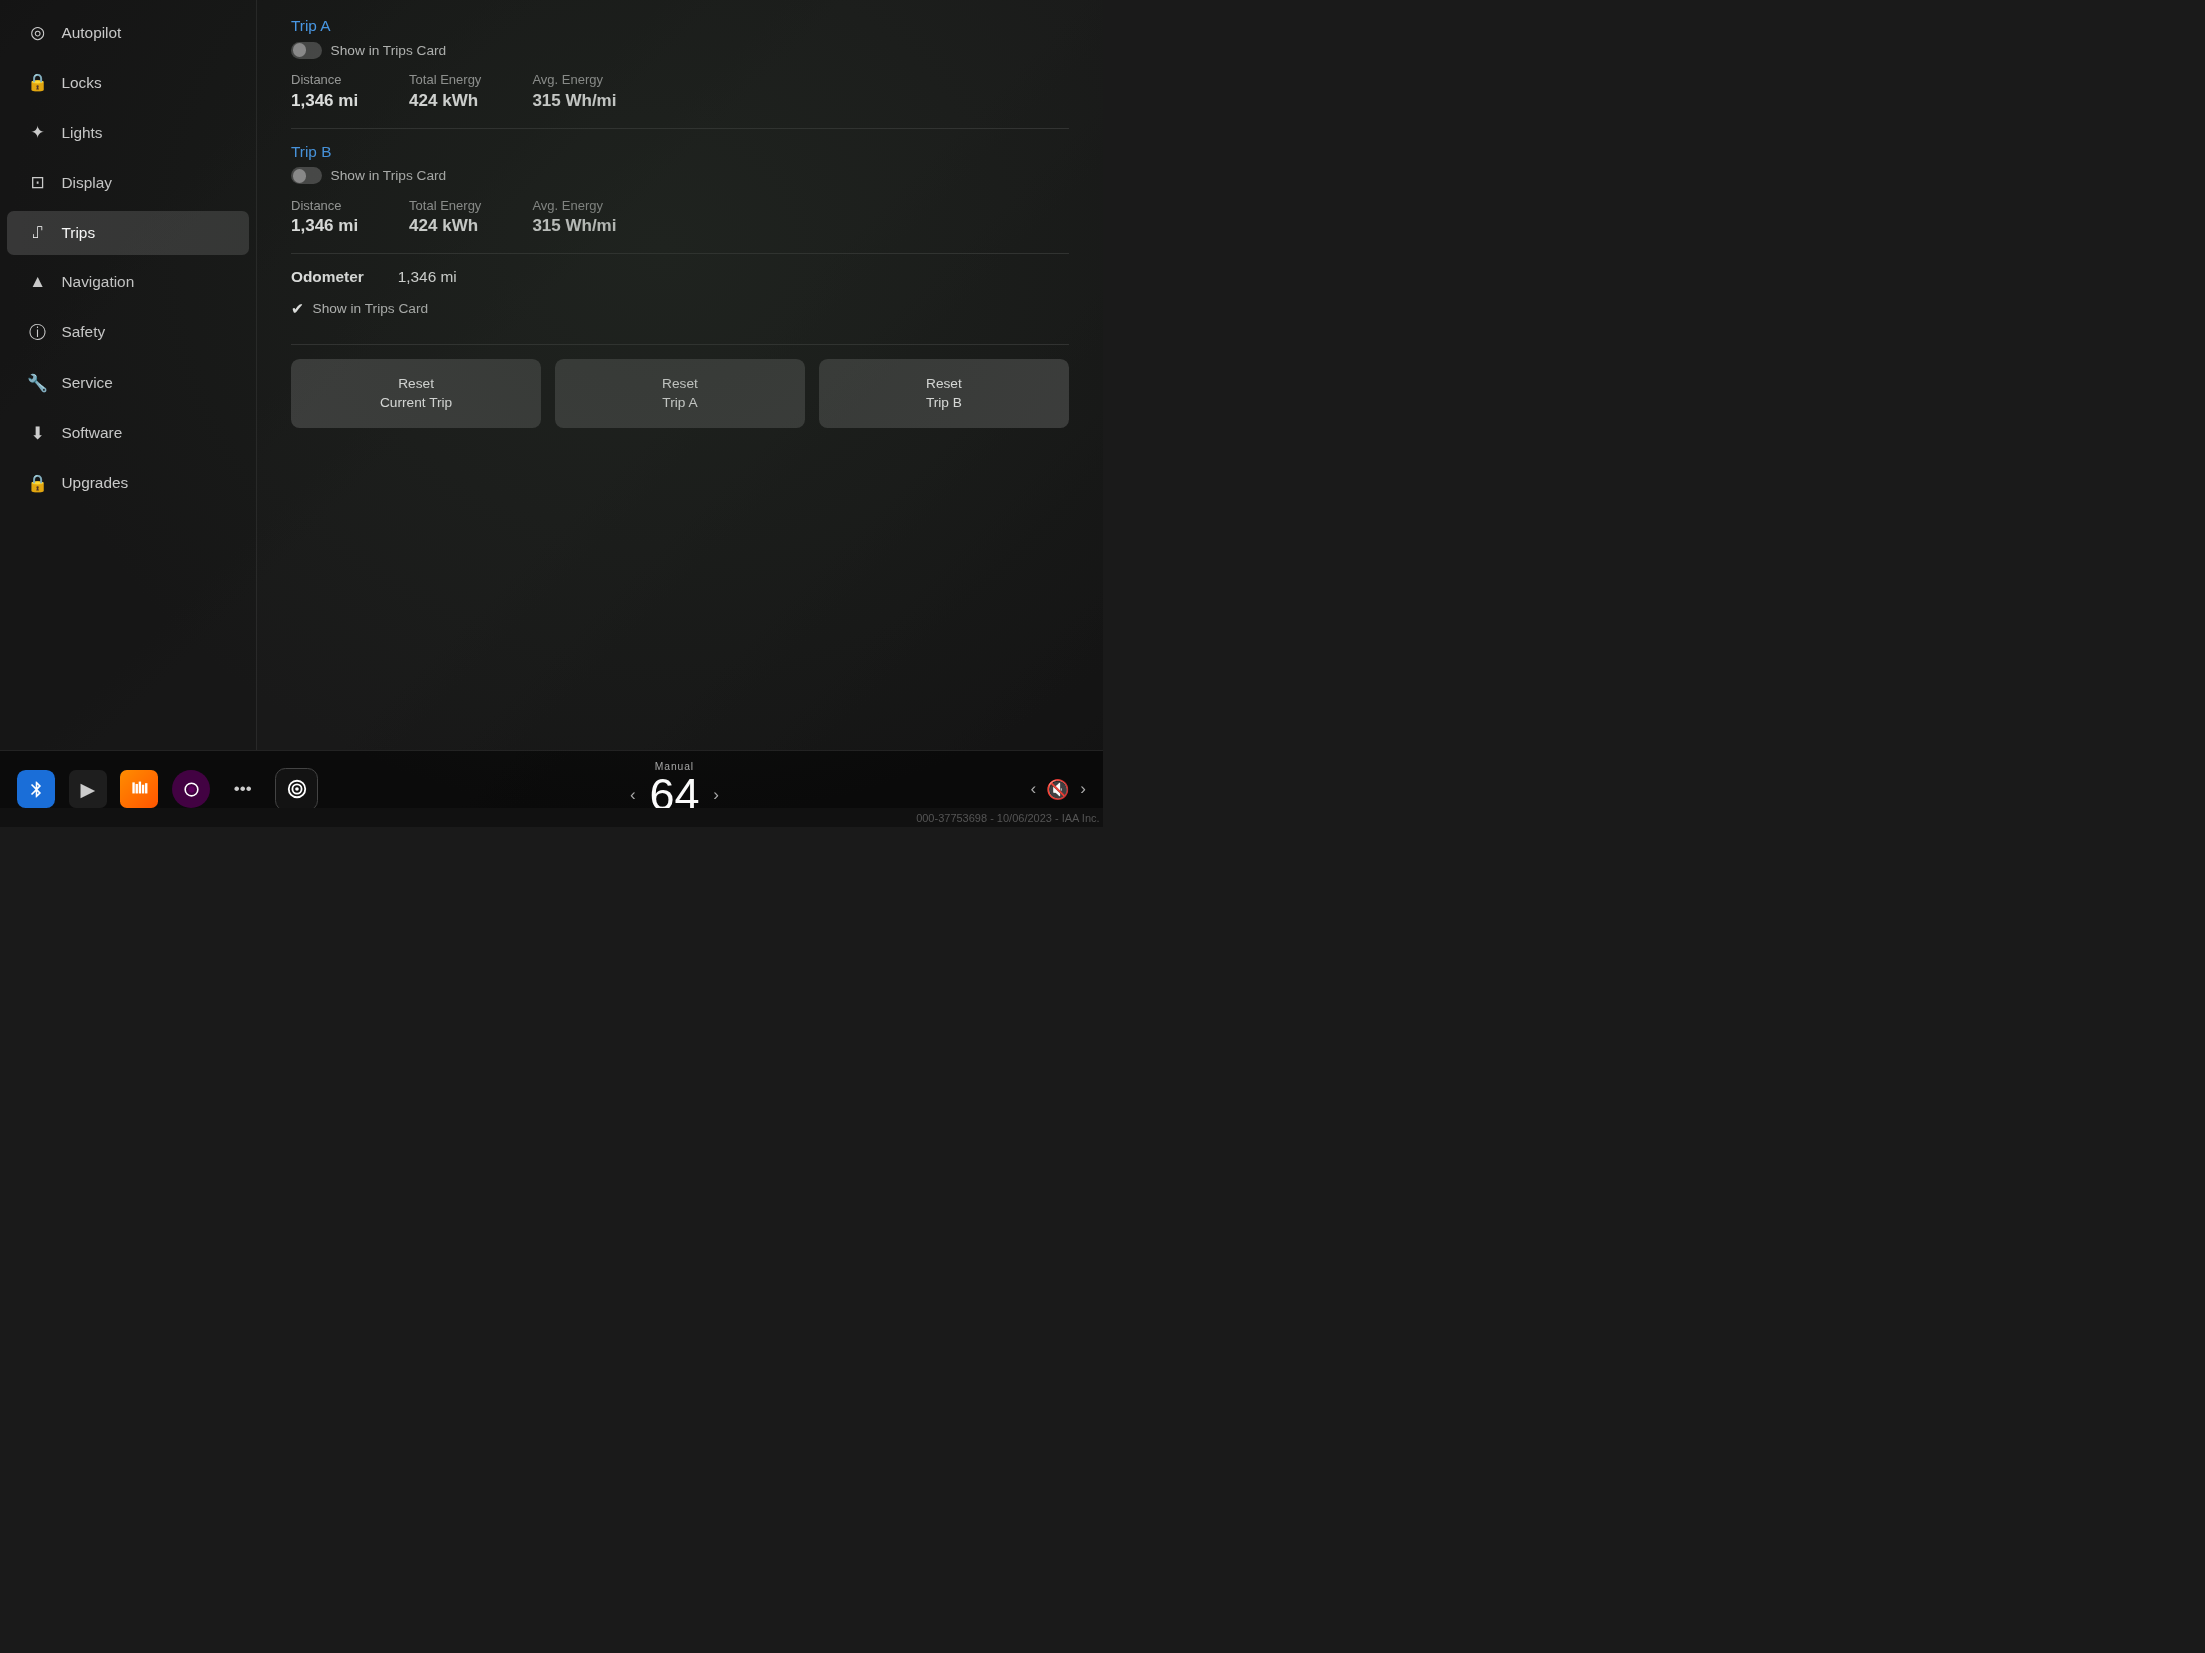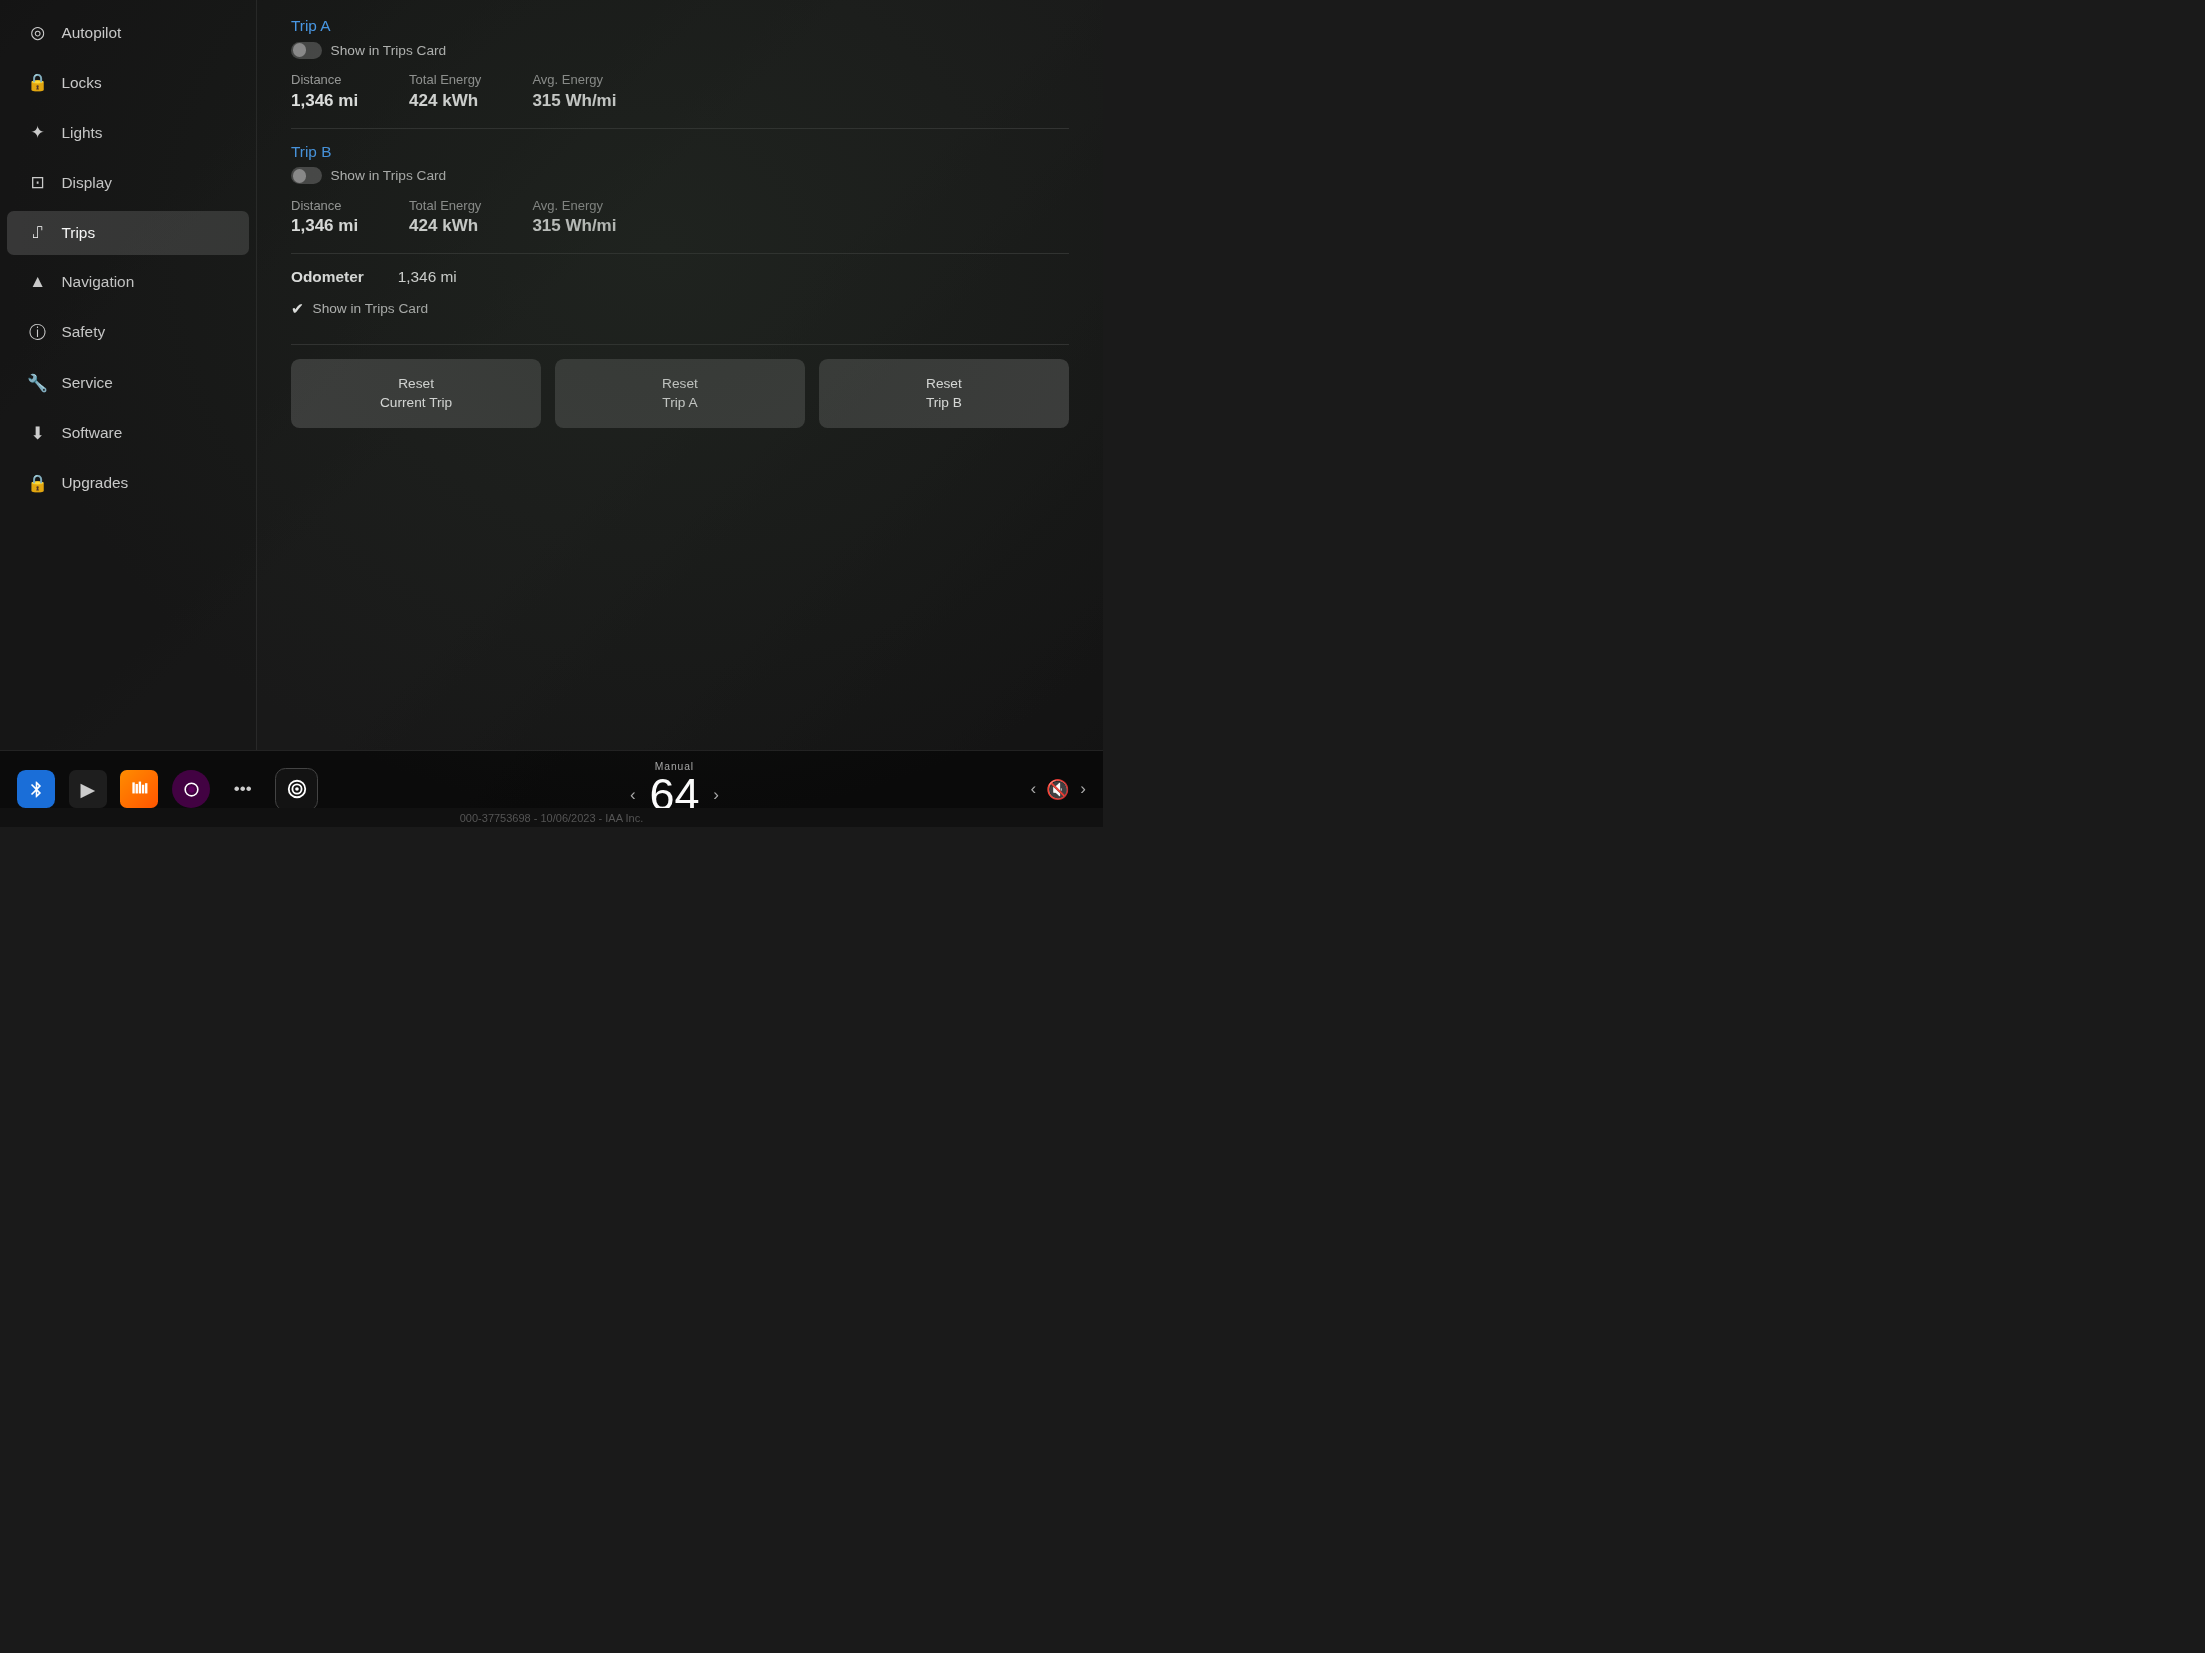--- a/index.html
+++ b/index.html
@@ -347,21 +347,21 @@
       display: flex;
       align-items: center;
       gap: 3.4px;
     }
 
     .footer-text {
       position: absolute;
       bottom: 0;
       left: 0;
       right: 0;
-      text-align: center;
+      text-align: right;
       color: #555;
       font-size: 11px;
       padding: 3.4px;
       background: #111;
     }
   </style>
 </head>
 <body>
 
 <div class="screen">

